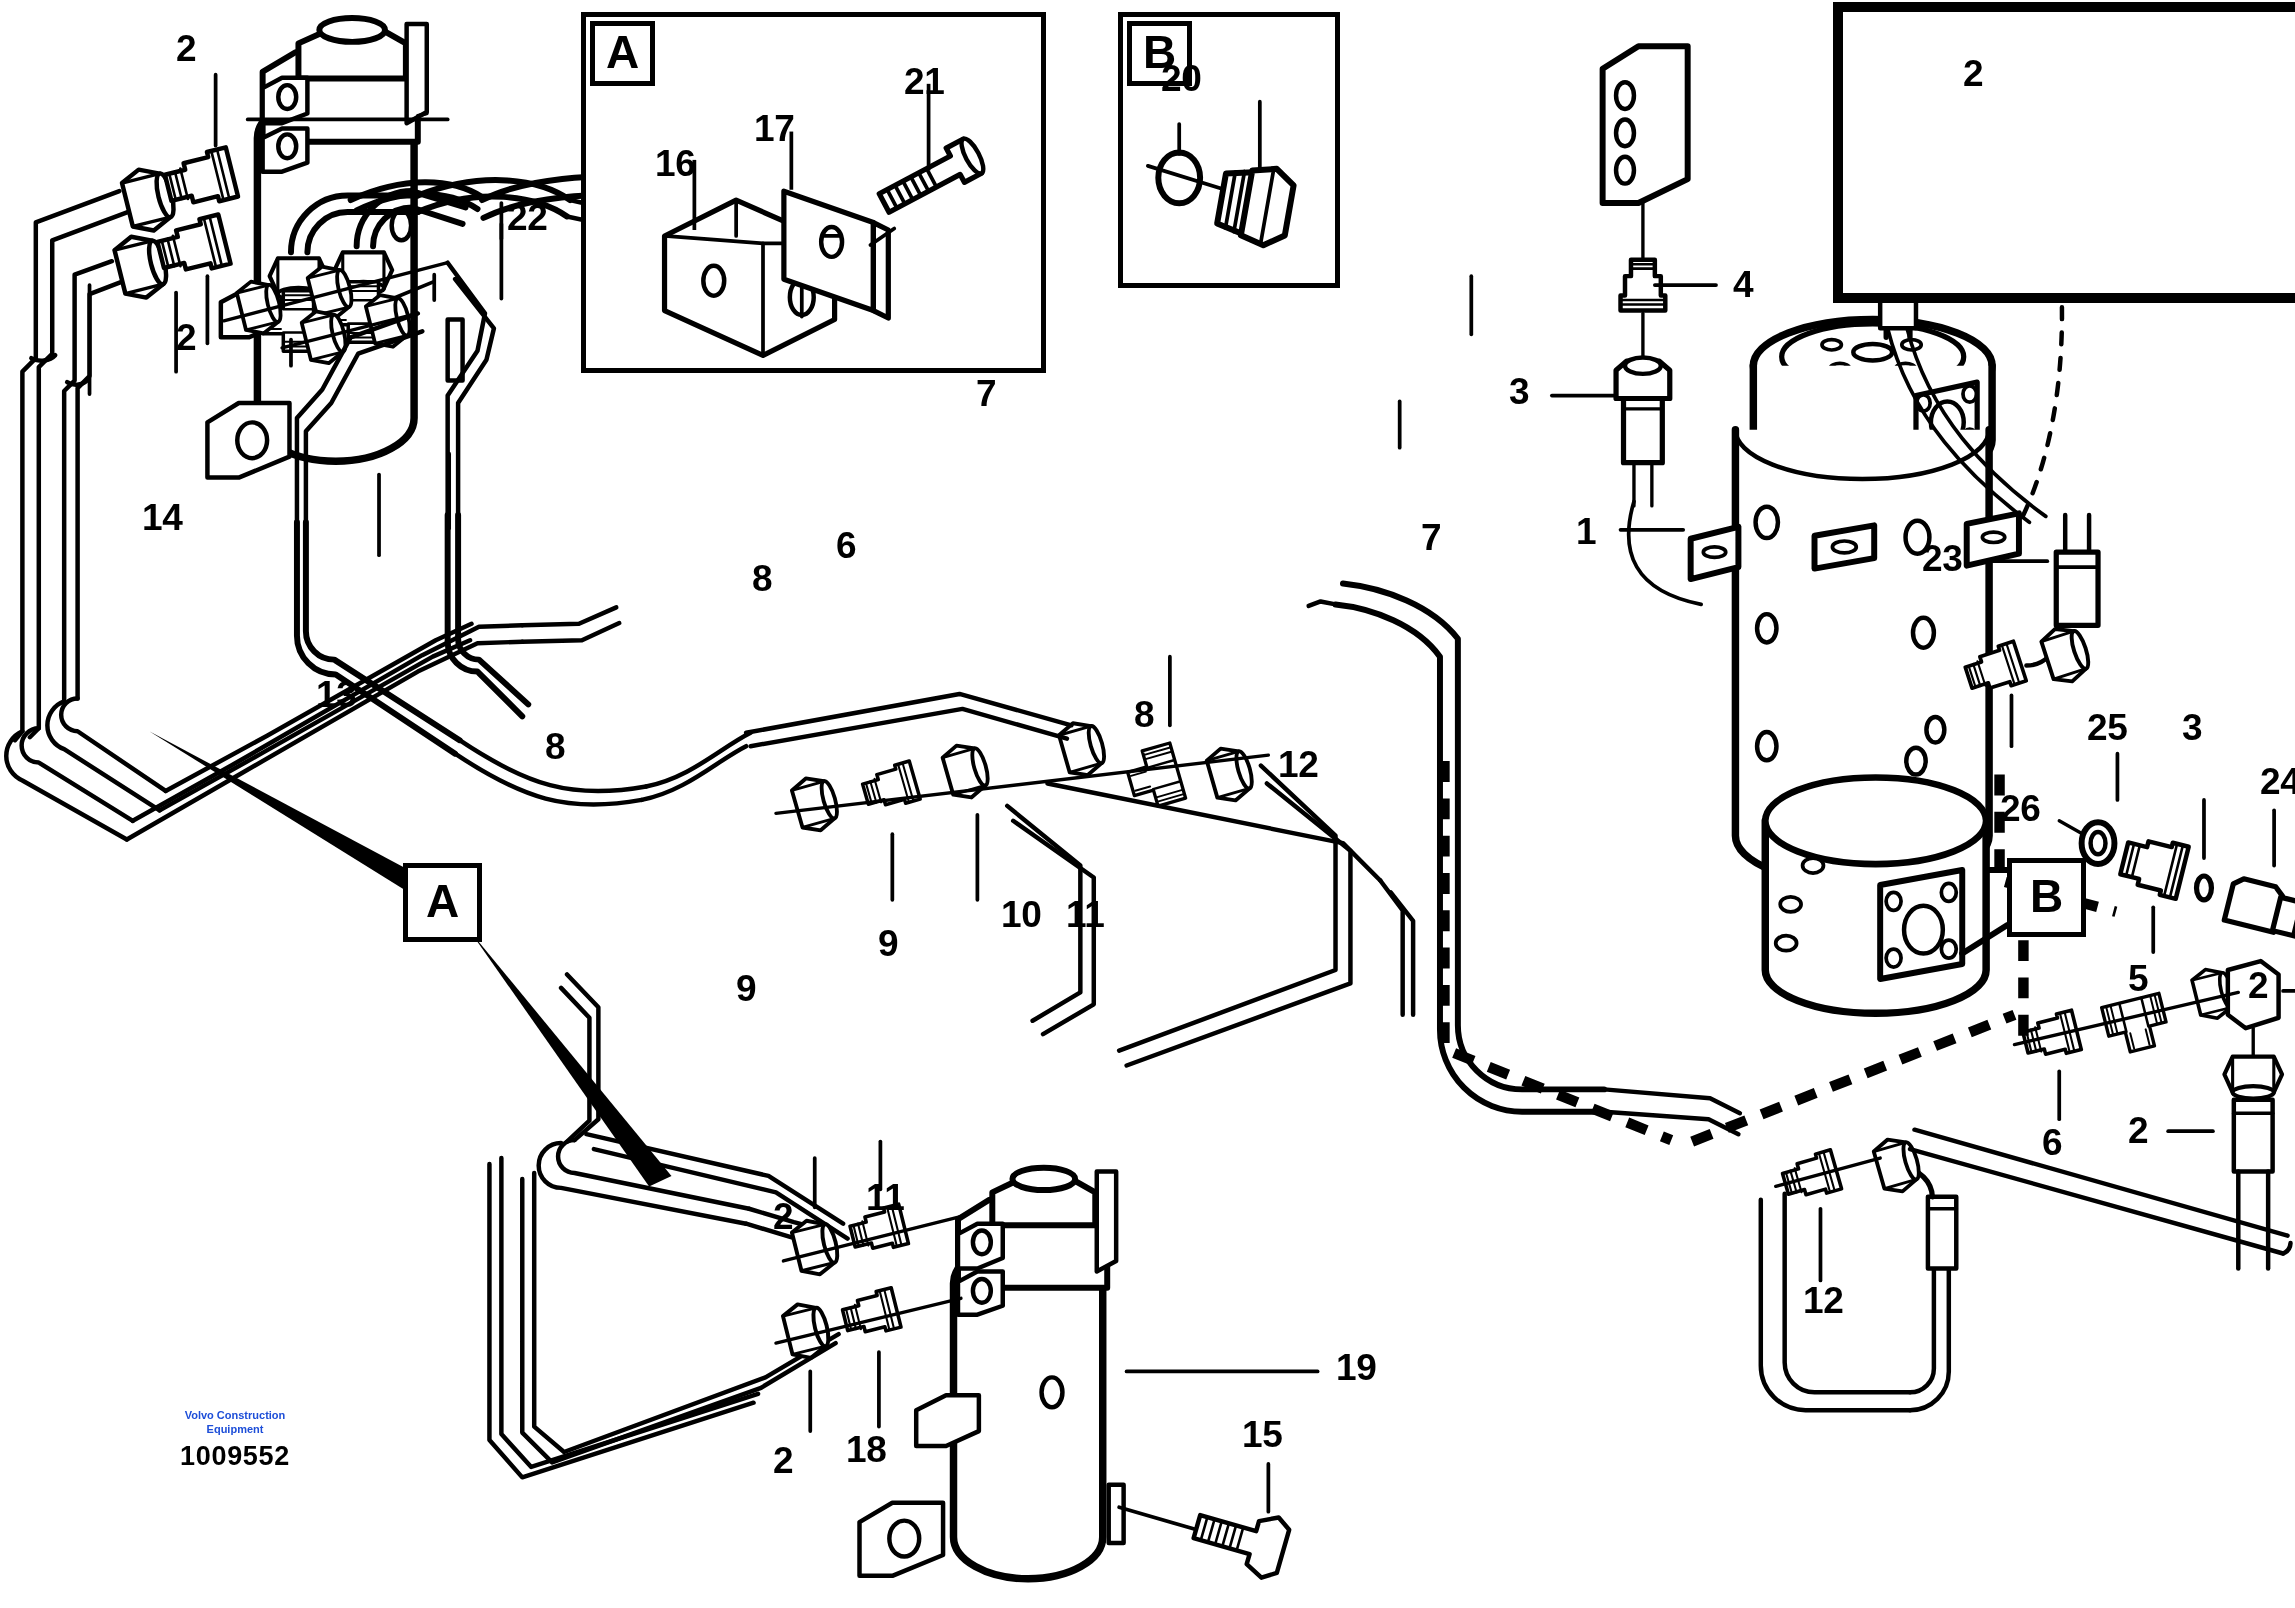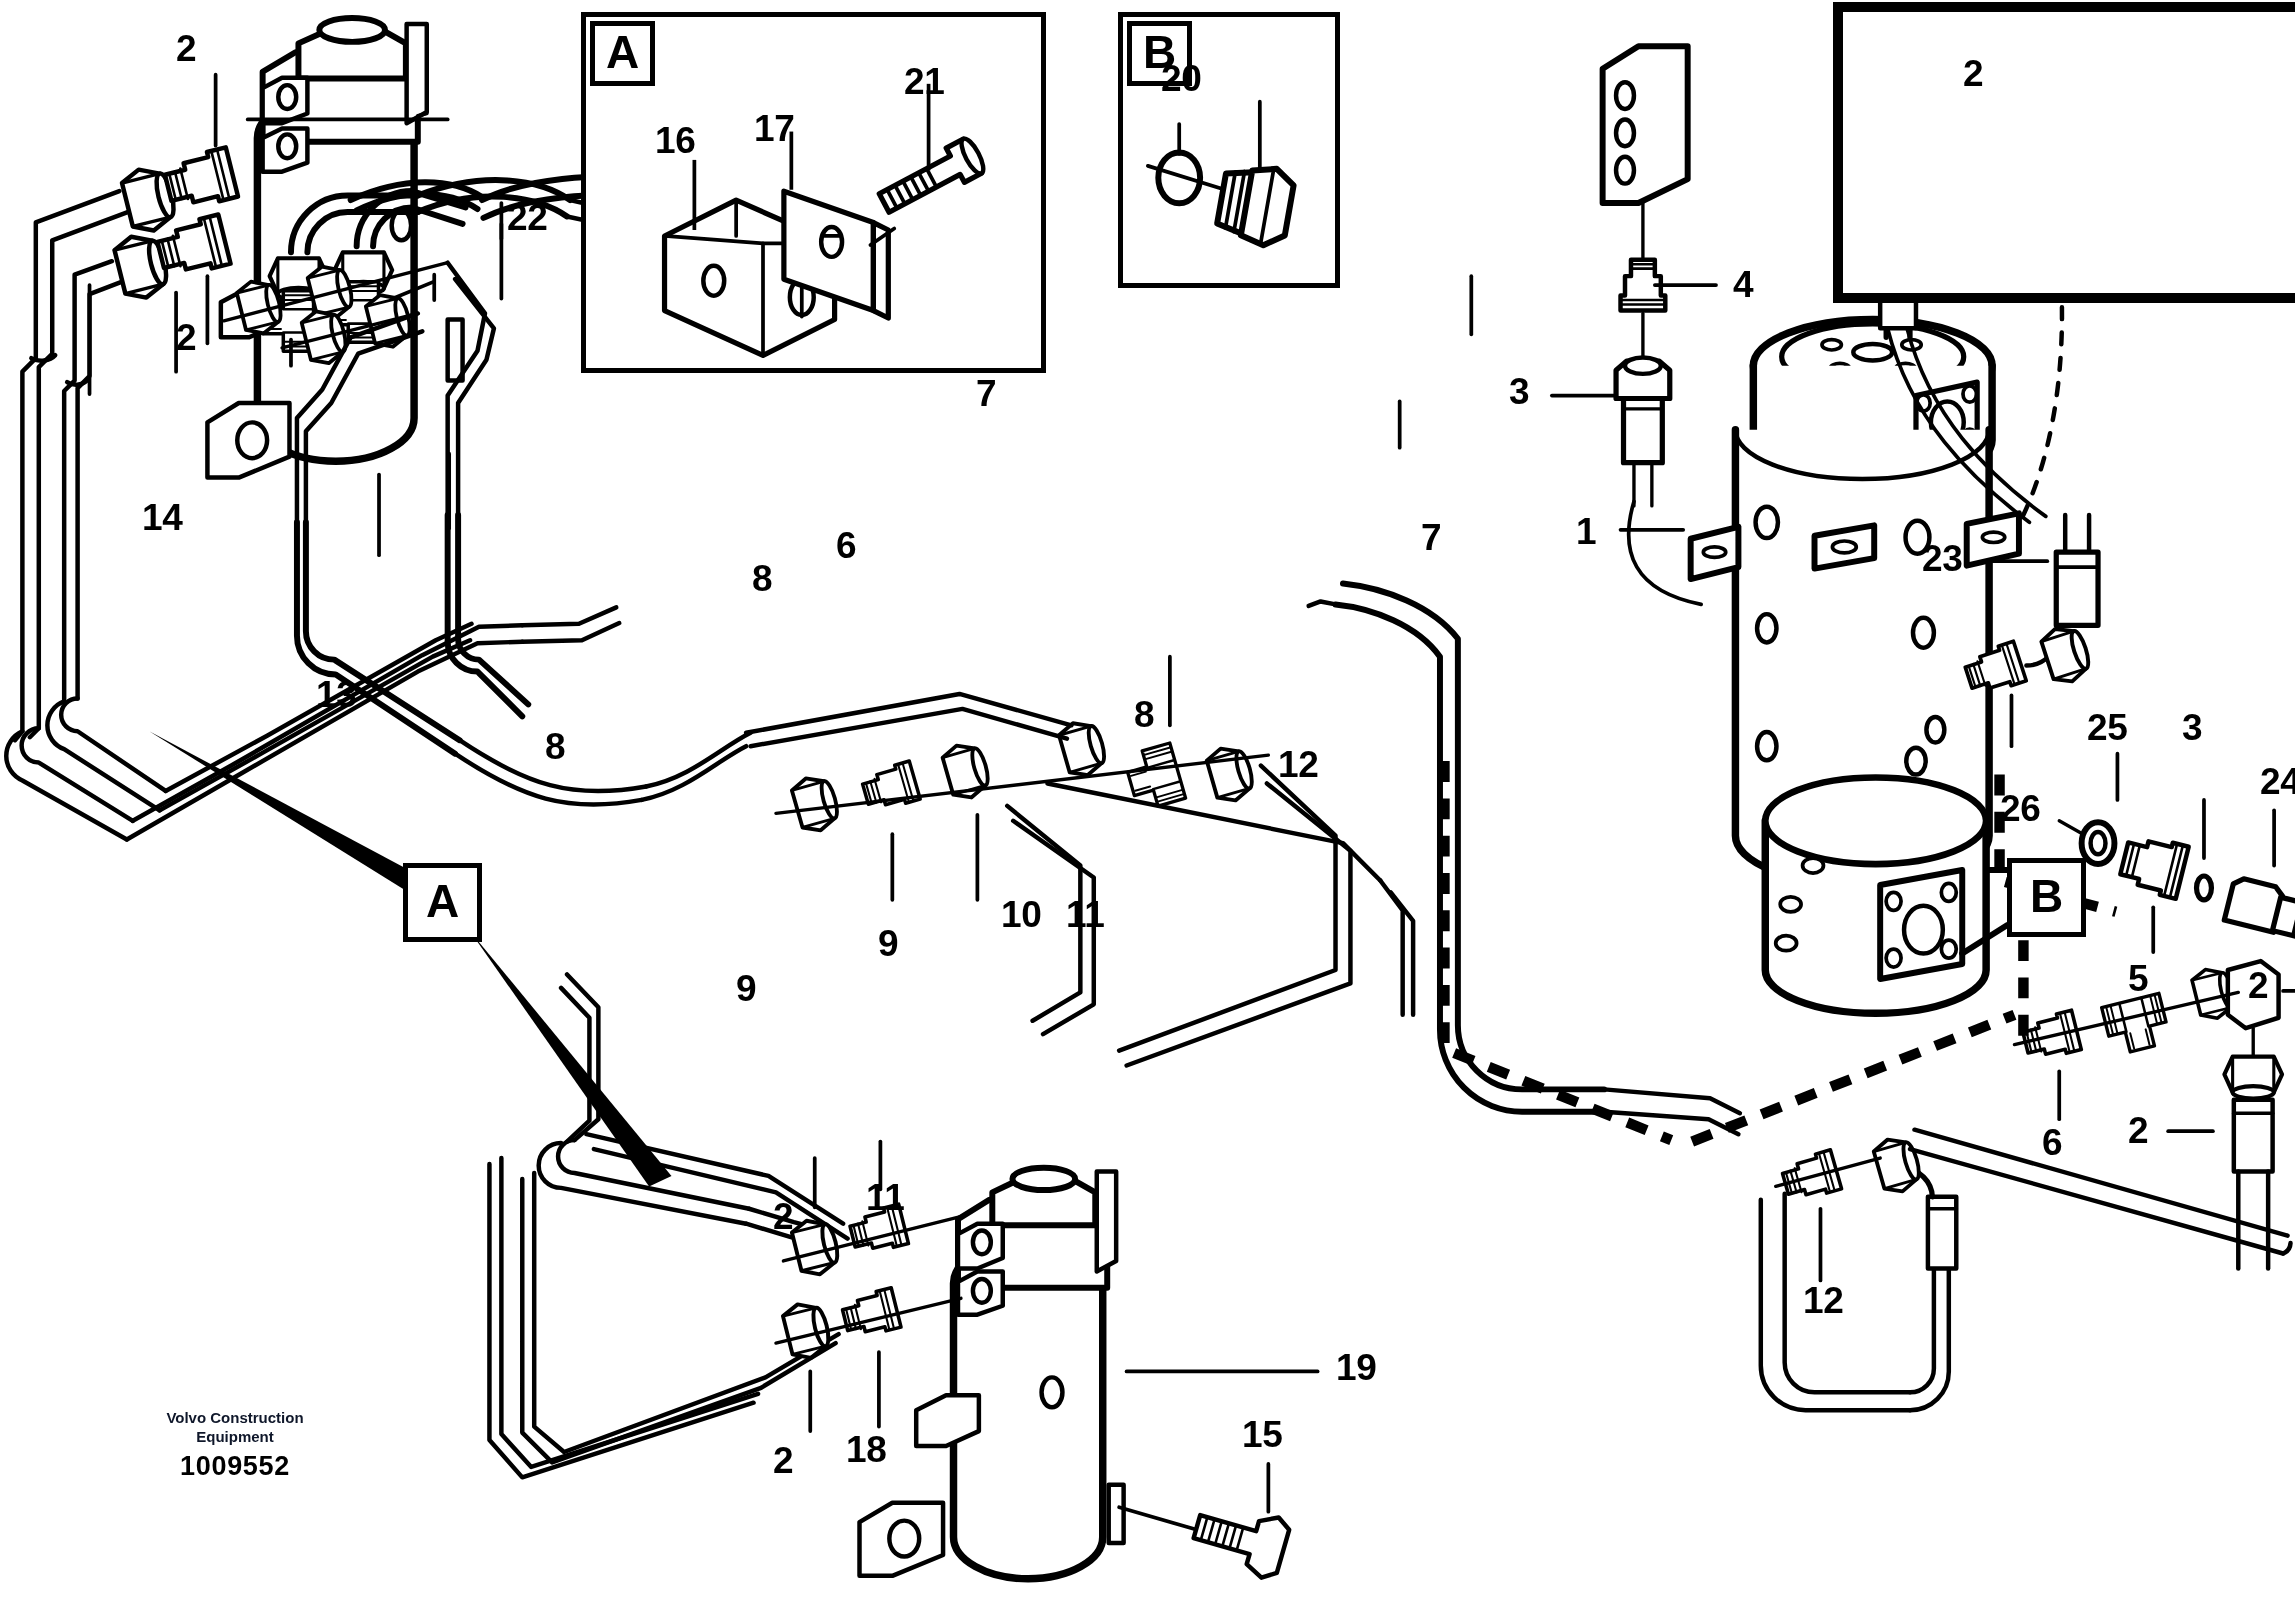--- a/index.html
+++ b/index.html
@@ -5,21 +5,21 @@
 <style>
   html,body{margin:0;padding:0;background:#ffffff;}
   body{font-family:"Liberation Sans", sans-serif;}
   #stage{position:relative;width:2295px;height:1608px;background:#fff;overflow:hidden;}
   #svgroot{position:absolute;left:0;top:0;width:2295px;height:1608px;}
 
   .lbl{position:absolute;font-family:"Liberation Sans", sans-serif;font-weight:bold;
        font-size:37px;color:#000;line-height:1;white-space:nowrap;letter-spacing:-0.4px;}
 
   .footer-block{position:absolute;left:138px;top:1409px;width:194px;text-align:center;}
-  .footer-brand{font-size:15px;font-weight:bold;color:#0f172a;line-height:1.25;
+  .footer-brand{font-size:11px;font-weight:bold;color:#1d4ed8;line-height:1.25;
                 font-family:"Liberation Sans", sans-serif;}
   .footer-num{font-size:27px;font-weight:bold;color:#000;margin-top:4.5px;
               font-family:"Liberation Sans", sans-serif;letter-spacing:0.7px;}
 
   .callout{position:absolute;border:5.2px solid #000;background:#fff;
            display:flex;align-items:center;justify-content:center;
            font-weight:bold;font-family:"Liberation Sans", sans-serif;}
   .callout-letter{font-size:46px;line-height:1;margin-top:-3px;}
 </style>
 </head>
@@ -580,21 +580,21 @@
     <path class="a-ln" d="M -60,-14 L -60,14 M -48,-14 L -48,14 M -36,-14 L -36,14 M -24,-14 L -24,14 M -12,-14 L -12,14 M 0,-14 L 0,14"></path>
     <ellipse cx="62" cy="0" rx="9" ry="26" class="a-wf" style="stroke-width:6"></ellipse>
   </g>
   <path class="a-ln" d="M 388,312 L 420,290"></path>
 
   <path class="a-ld" d="M 152,198 L 152,292"></path>
   <path class="a-ld" d="M 282,160 L 282,238"></path>
   <path class="a-ld" d="M 466,96 L 466,212"></path>
 </svg>
 
-<div class="lbl" style="left:655px;top:122px;text-align:center;"><span>16</span></div>
+<div class="lbl" style="left:655px;top:145px;text-align:center;"><span>16</span></div>
 <div class="lbl" style="left:754px;top:110px;"><span>17</span></div>
 <div class="lbl" style="left:904px;top:63px;text-align:right;"><span>21</span></div>
 
 <div class="callout" style="left:1118px;top:12px;width:212px;height:266px;">
 </div>
 <div class="callout" style="left:1127px;top:21px;width:55px;height:55px;">
   <span class="callout-letter">B</span>
 </div>
 
 <svg style="position:absolute;left:1118px;top:12px;width:212px;height:266px;" viewBox="0 0 284 356">

